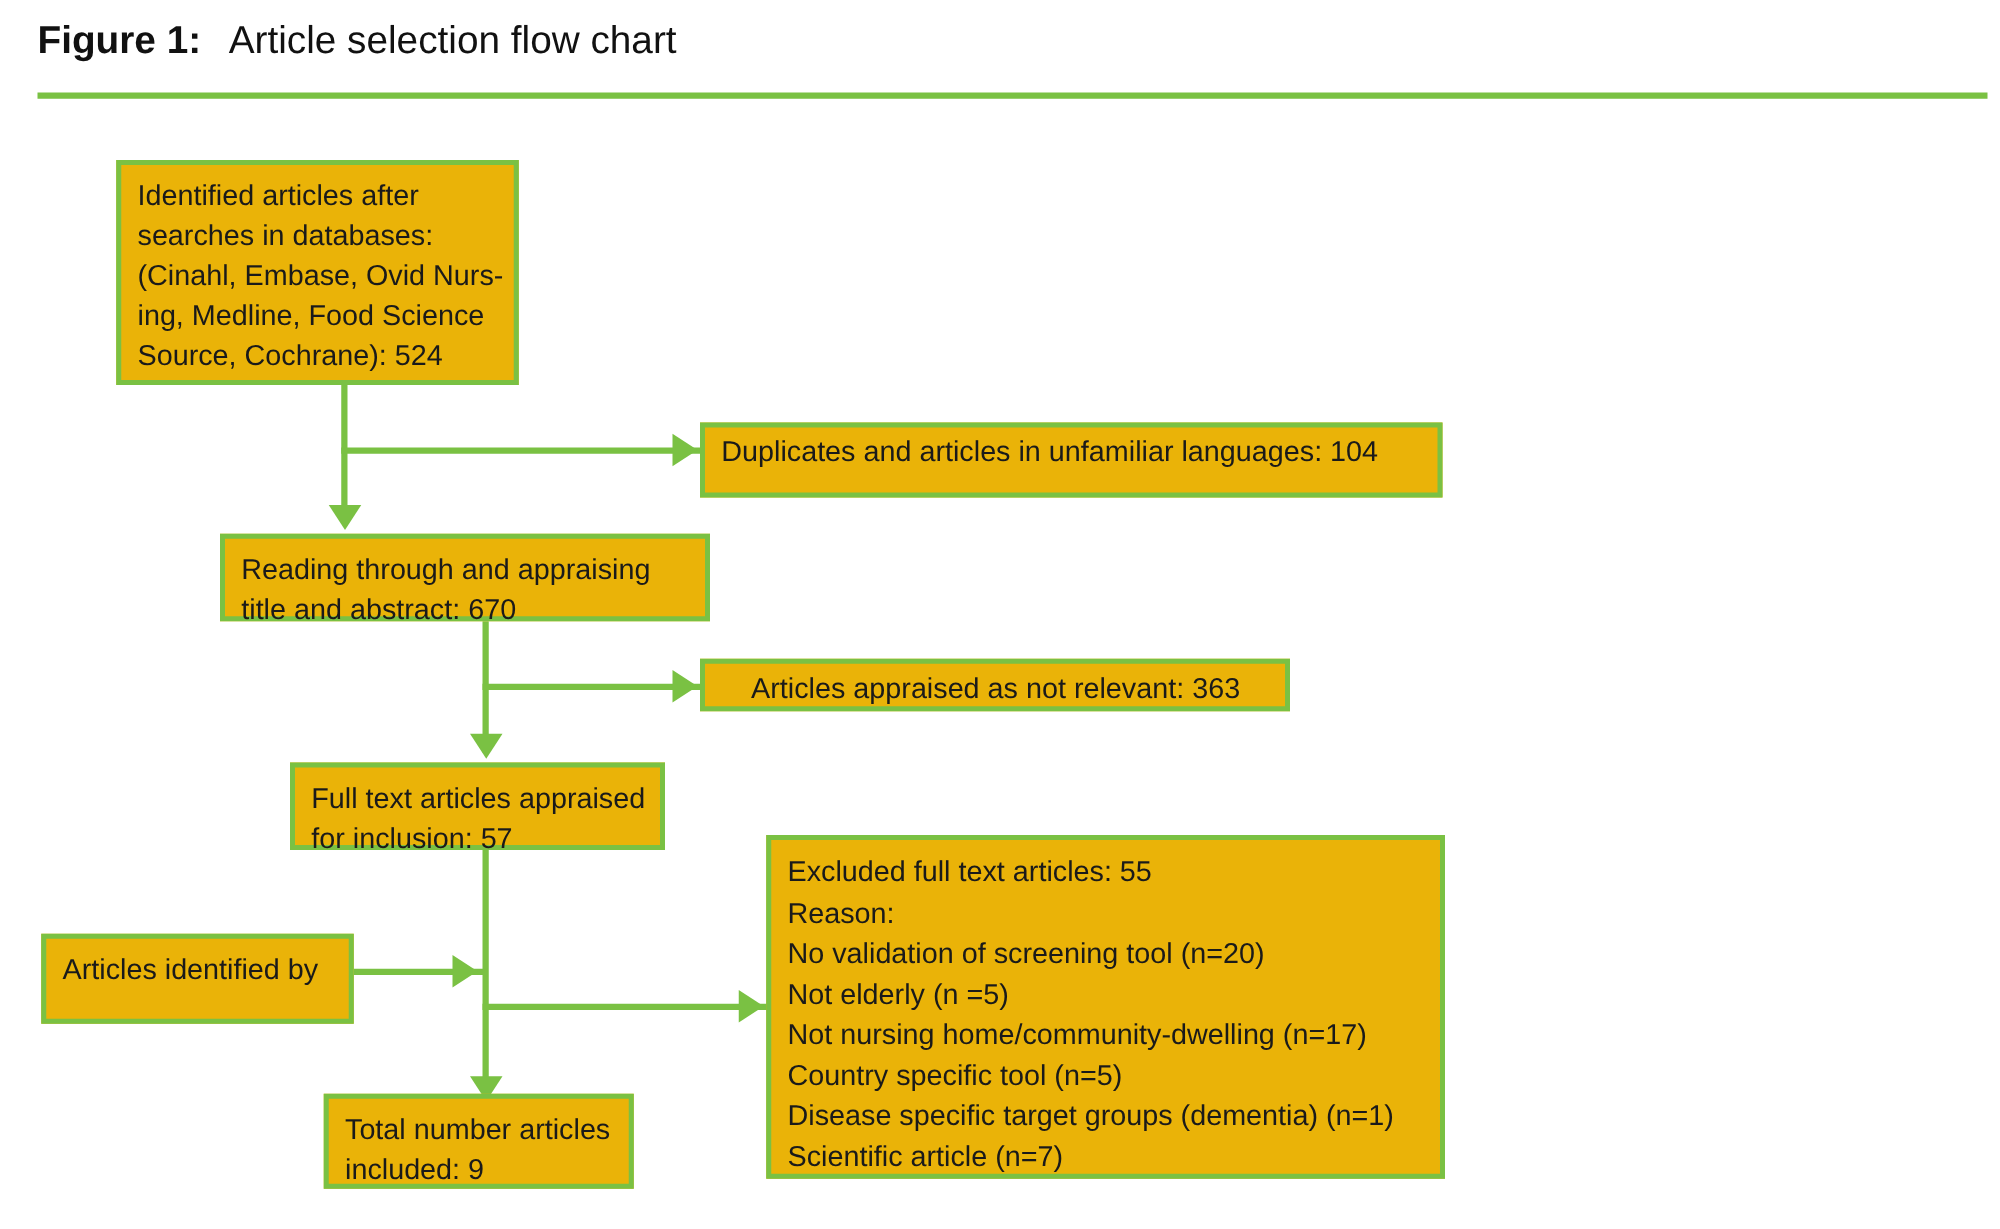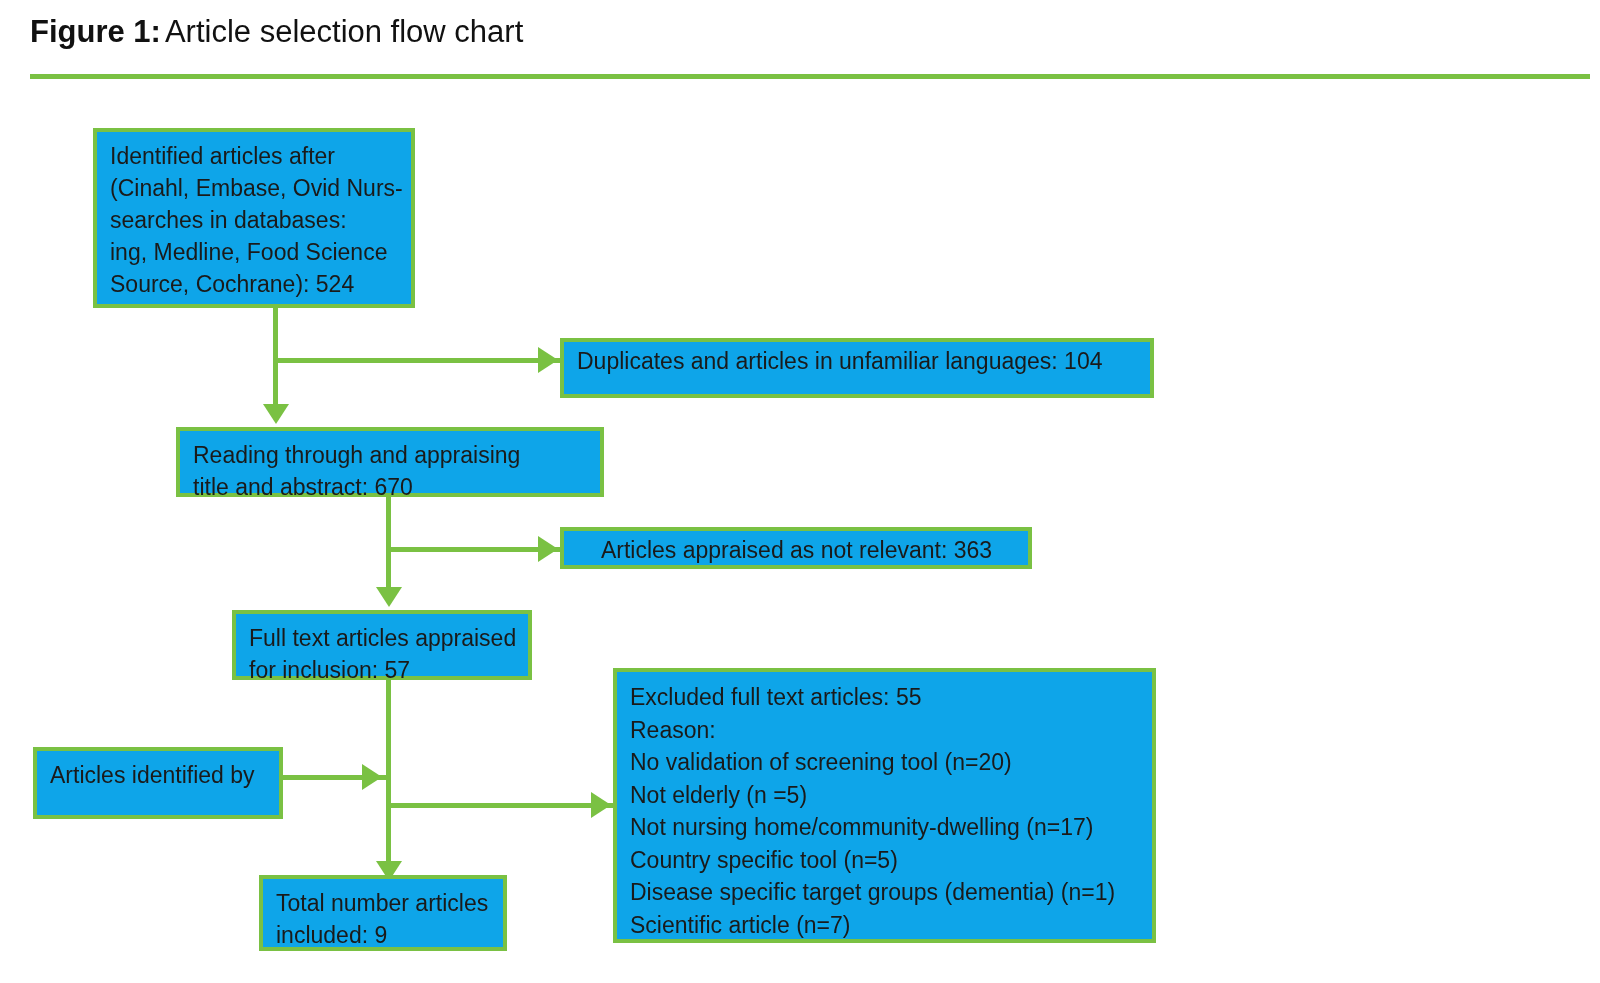--- a/index.html
+++ b/index.html
@@ -24,21 +24,21 @@
     font-size: 31px;
     line-height: 40px;
     white-space: nowrap;
     color: #111111;
   }
   #figure-title .fig-label {
     font-weight: bold;
   }
   #figure-title .fig-caption {
     font-weight: normal;
-    margin-left: 4px;
+    margin-left: 22px;
   }
   #title-rule {
     position: absolute;
     left: 30px;
     top: 74px;
     width: 1560px;
     height: 5px;
     background: #7ac143;
   }
 
@@ -49,36 +49,36 @@
     top: 0;
     width: 1600px;
     height: 983px;
   }
 
   
   .node {
     position: absolute;
     box-sizing: border-box;
     border: 4px solid #7ac143;
-    background: #0ea5e9;
+    background: #eab308;
     font-size: 23px;
     line-height: 32px;
     color: #1a1a1a;
     padding: 8px 12px 8px 13px;
     z-index: 3;
   }
   .node .line {
     display: block;
     white-space: pre;
   }
 
   #node-identified   { left: 93px;  top: 128px; width: 322px; height: 180px; }
   #node-duplicates   { left: 560px; top: 338px; width: 594px; height: 60px;
                        padding-top: 3px; padding-bottom: 3px; }
-  #node-reading      { left: 176px; top: 427px; width: 428px; height: 70px; }
+  #node-reading      { left: 176px; top: 427px; width: 392px; height: 70px; }
   #node-notrelevant  { left: 560px; top: 527px; width: 472px; height: 42px;
                        padding-top: 3px; padding-bottom: 3px; text-align: center; }
   #node-fulltext     { left: 232px; top: 610px; width: 300px; height: 70px; }
   #node-manual       { left: 33px;  top: 747px; width: 250px; height: 72px; }
   #node-total        { left: 259px; top: 875px; width: 248px; height: 76px; }
   #node-excluded     { left: 613px; top: 668px; width: 543px; height: 275px;
                        padding-top: 9px; }
   #node-excluded .line { line-height: 32.5px; }
 
   
@@ -132,22 +132,22 @@
 
 <div id="figure-title">
   <span class="fig-label">Figure 1:</span><span class="fig-caption">Article selection flow chart</span>
 </div>
 <div id="title-rule"></div>
 
 <div id="flowchart">
 
   <div class="node" id="node-identified">
     <span class="line">Identified articles after</span>
+    <span class="line">searches in databases:</span>
     <span class="line">(Cinahl, Embase, Ovid Nurs-</span>
-    <span class="line">searches in databases:</span>
     <span class="line">ing, Medline, Food Science</span>
     <span class="line">Source, Cochrane): 524</span>
   </div>
 
   <div class="node" id="node-duplicates">
     <span class="line">Duplicates and articles in unfamiliar languages: 104</span>
   </div>
 
   <div class="node" id="node-reading">
     <span class="line">Reading through and appraising</span>

